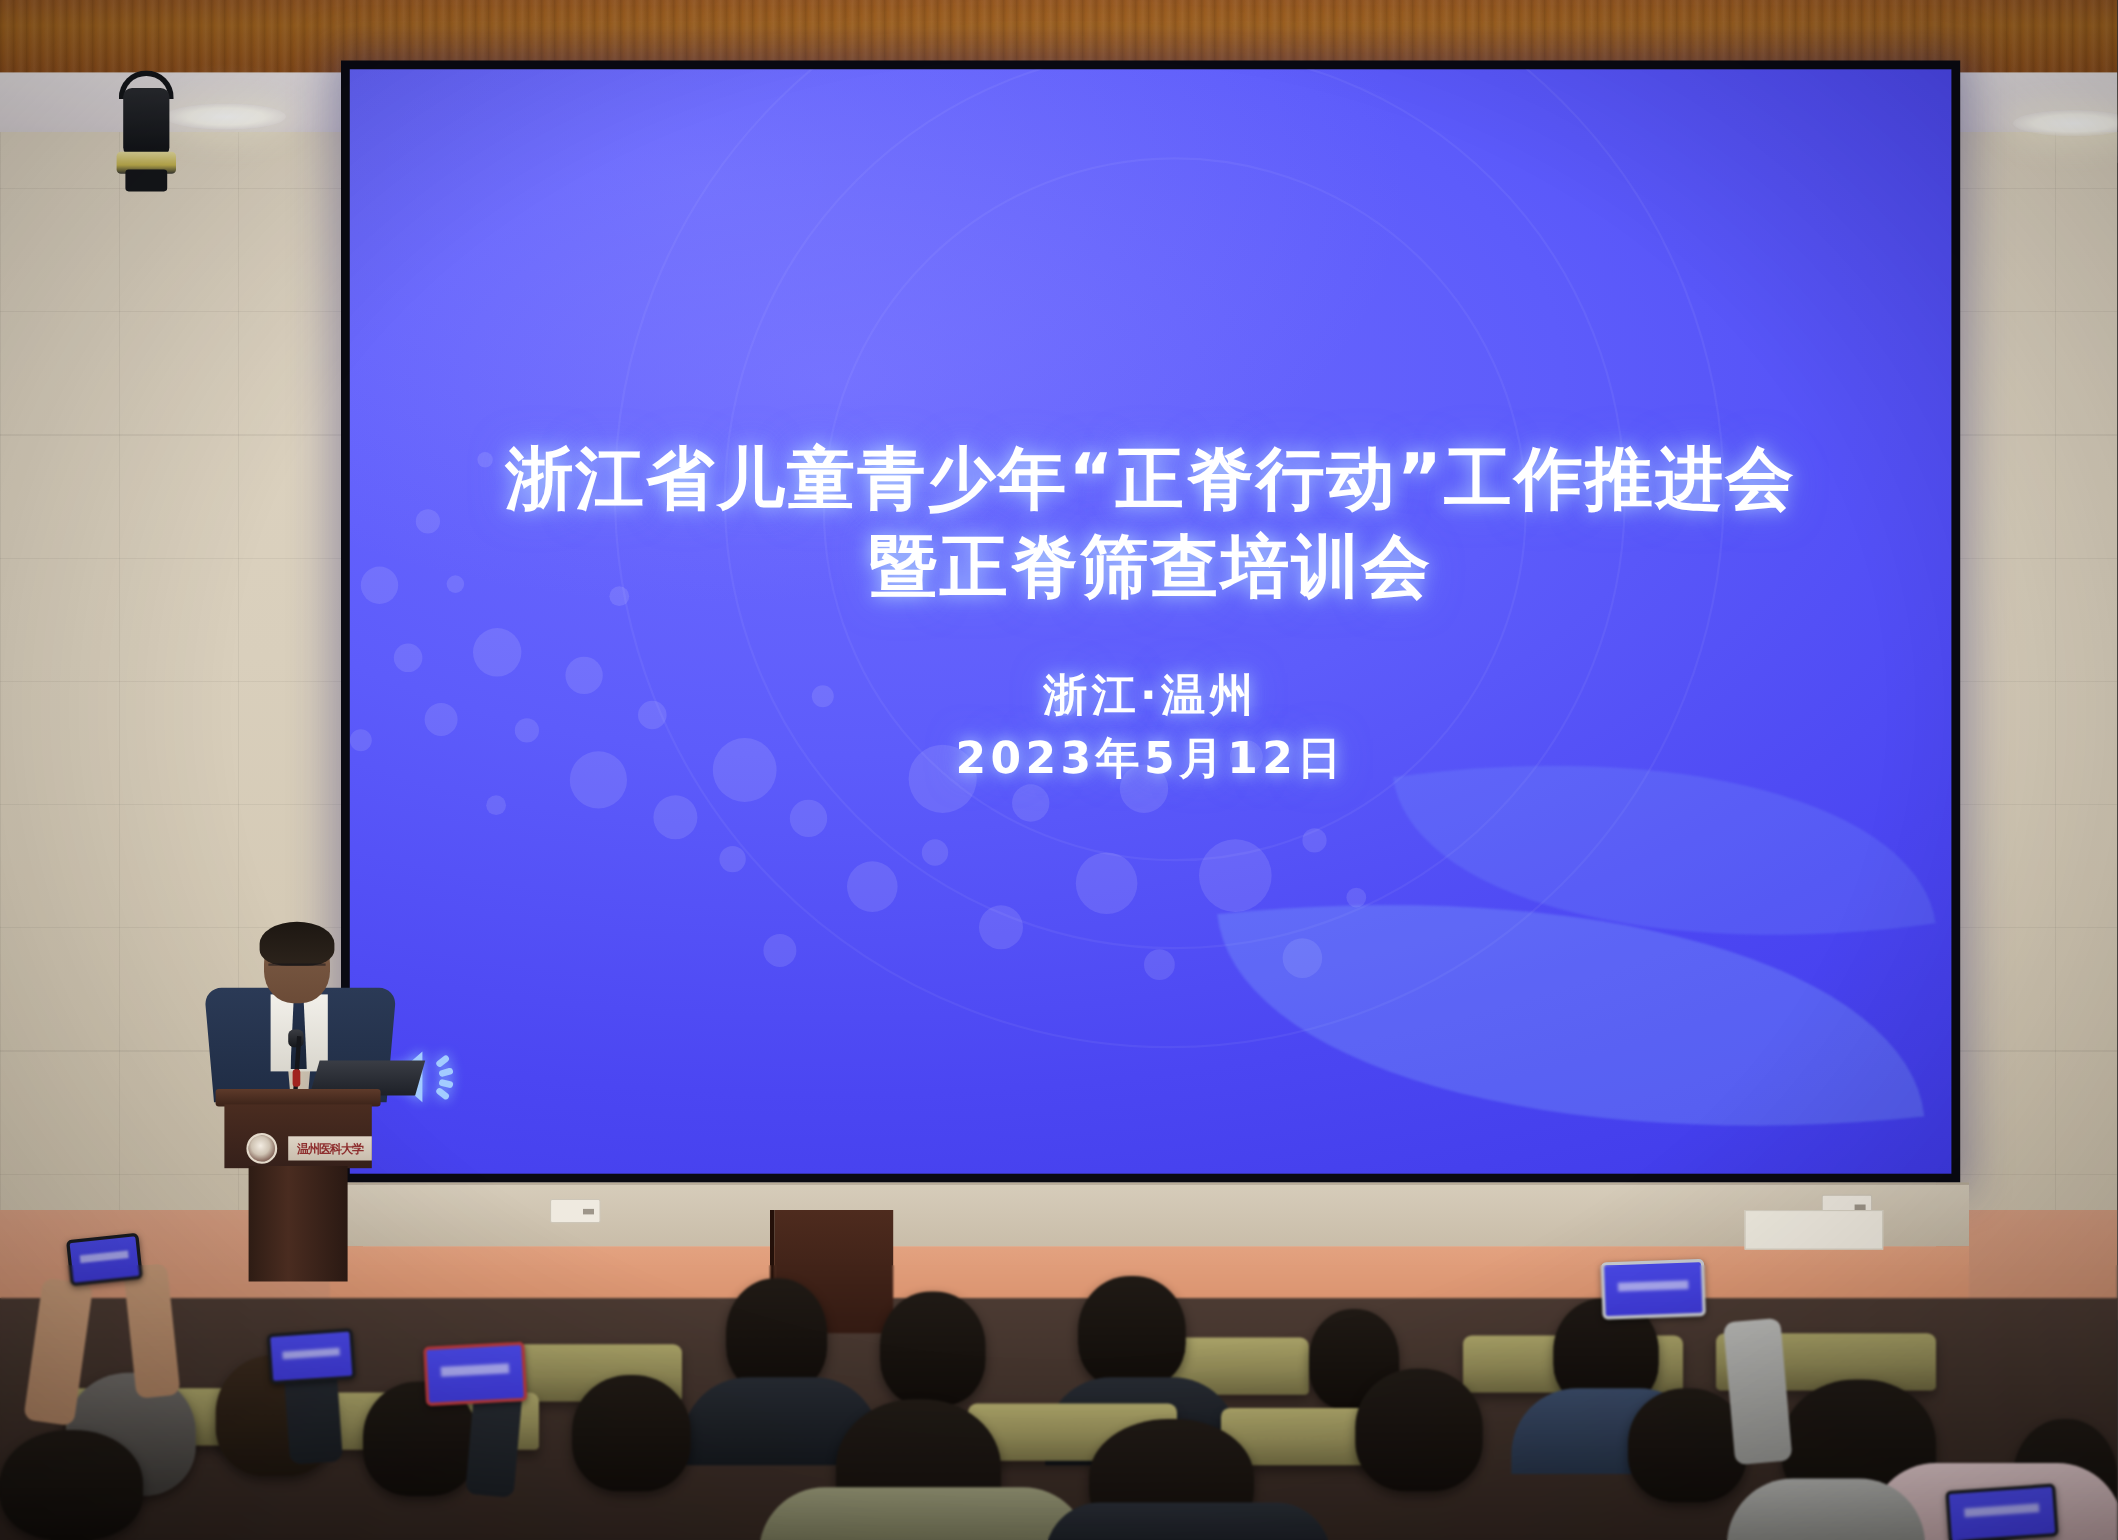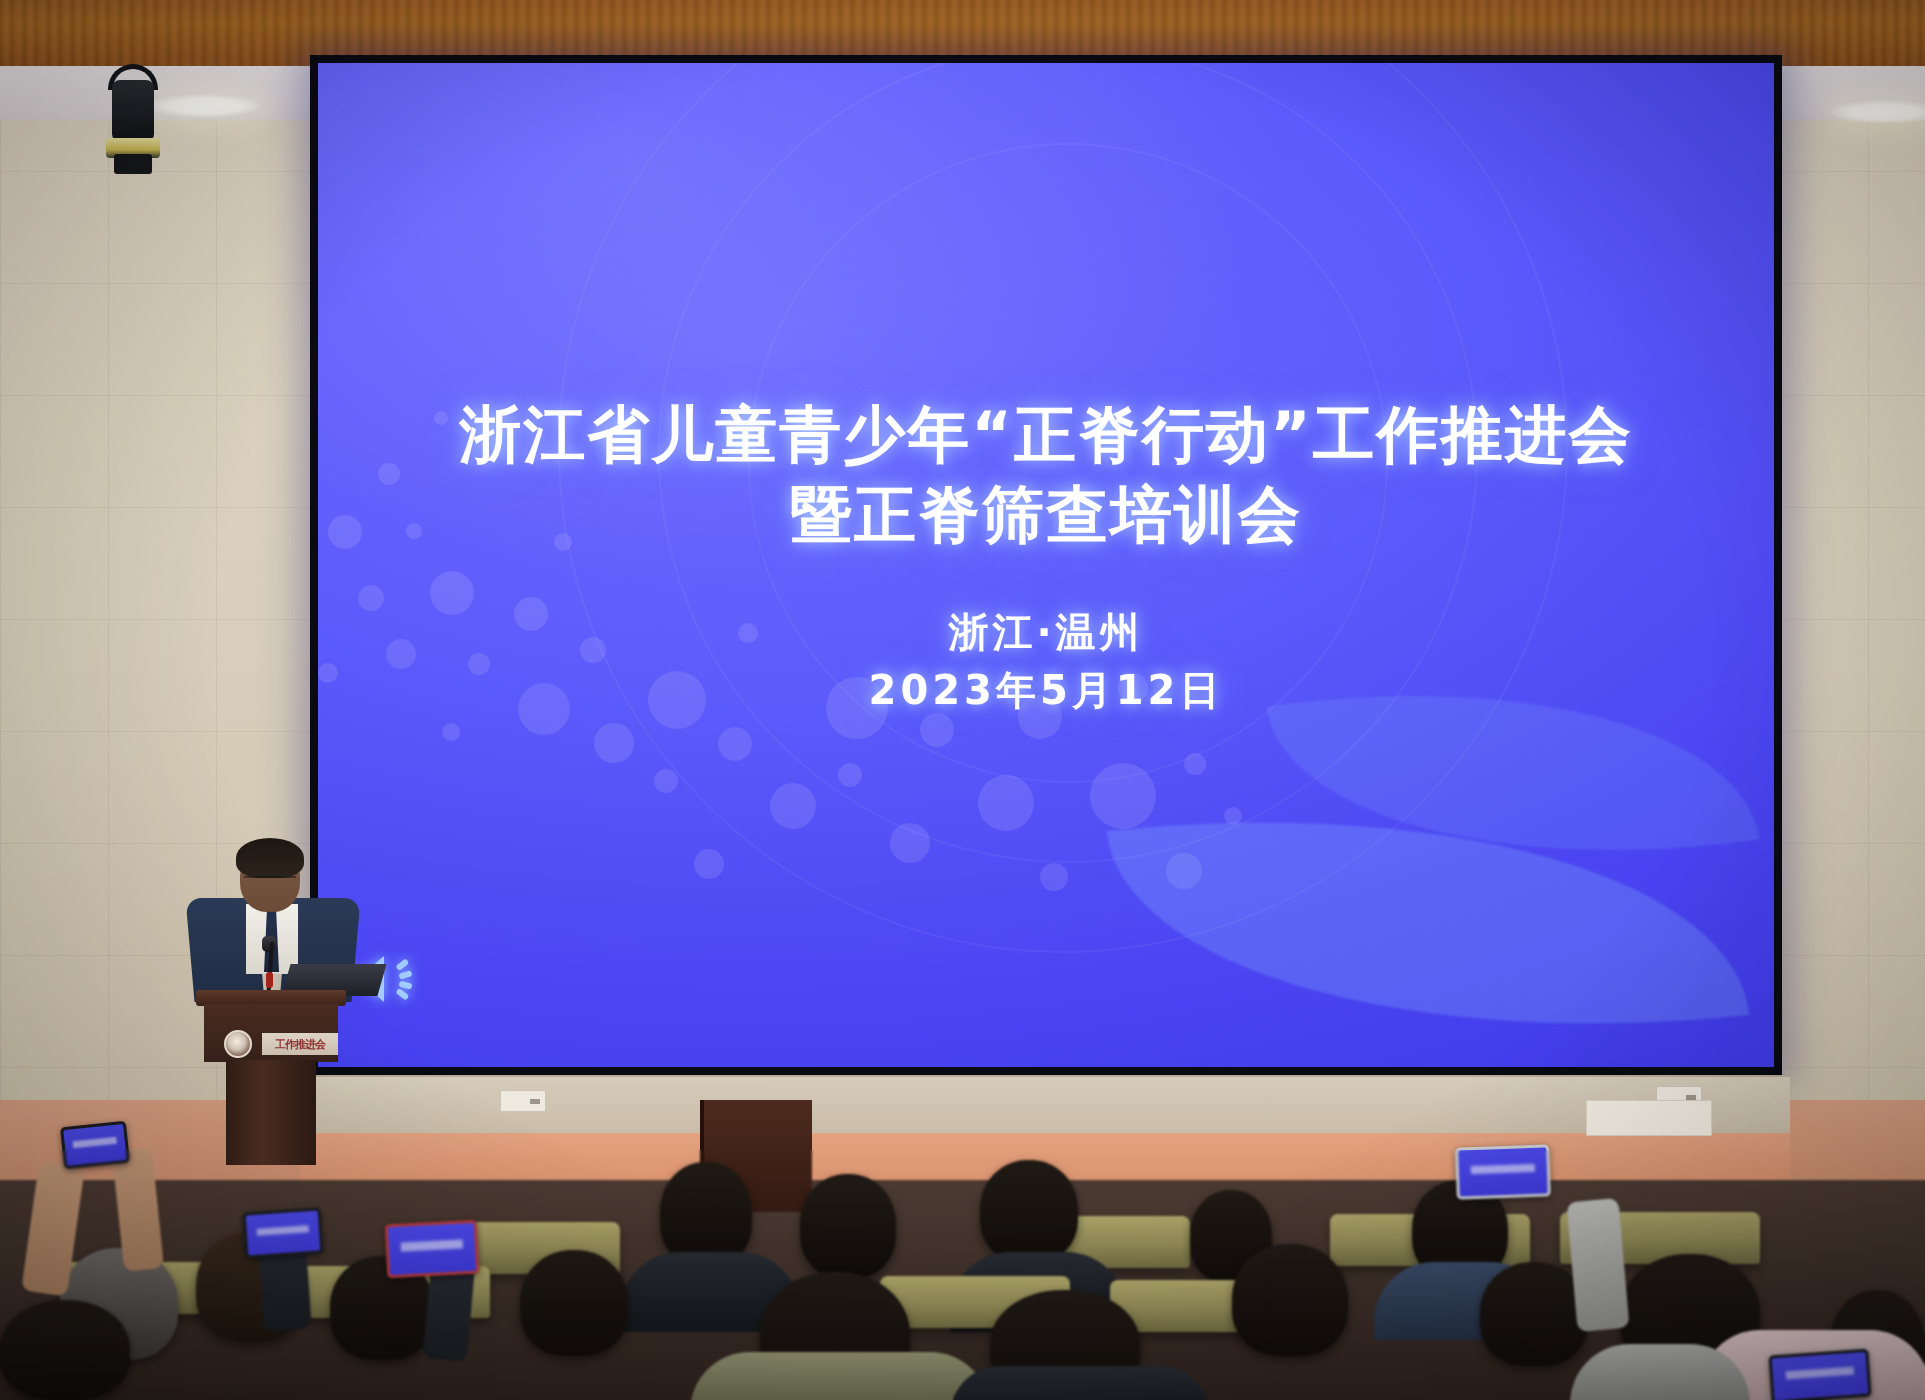--- a/index.html
+++ b/index.html
@@ -455,21 +455,21 @@
     <div class="mic-stem"></div>
     <div class="mic-red"></div>
     <div class="laptop"></div>
   </div>
 
   <div class="podium">
     <div class="podium-top"></div>
     <div class="podium-face">
       <div class="podium-emblem"></div>
       <div class="podium-plaque">
-        <span>工作推进会</span>
+        <span>温州医科大学</span>
       </div>
     </div>
     <div class="podium-stem"></div>
   </div>
 
   <div class="aud-floor"></div>
   <div class="door"></div>
   <div class="notice"></div>
 
   <div class="seat-row" style="left:430px;  top:1222px; width:190px;"></div>

